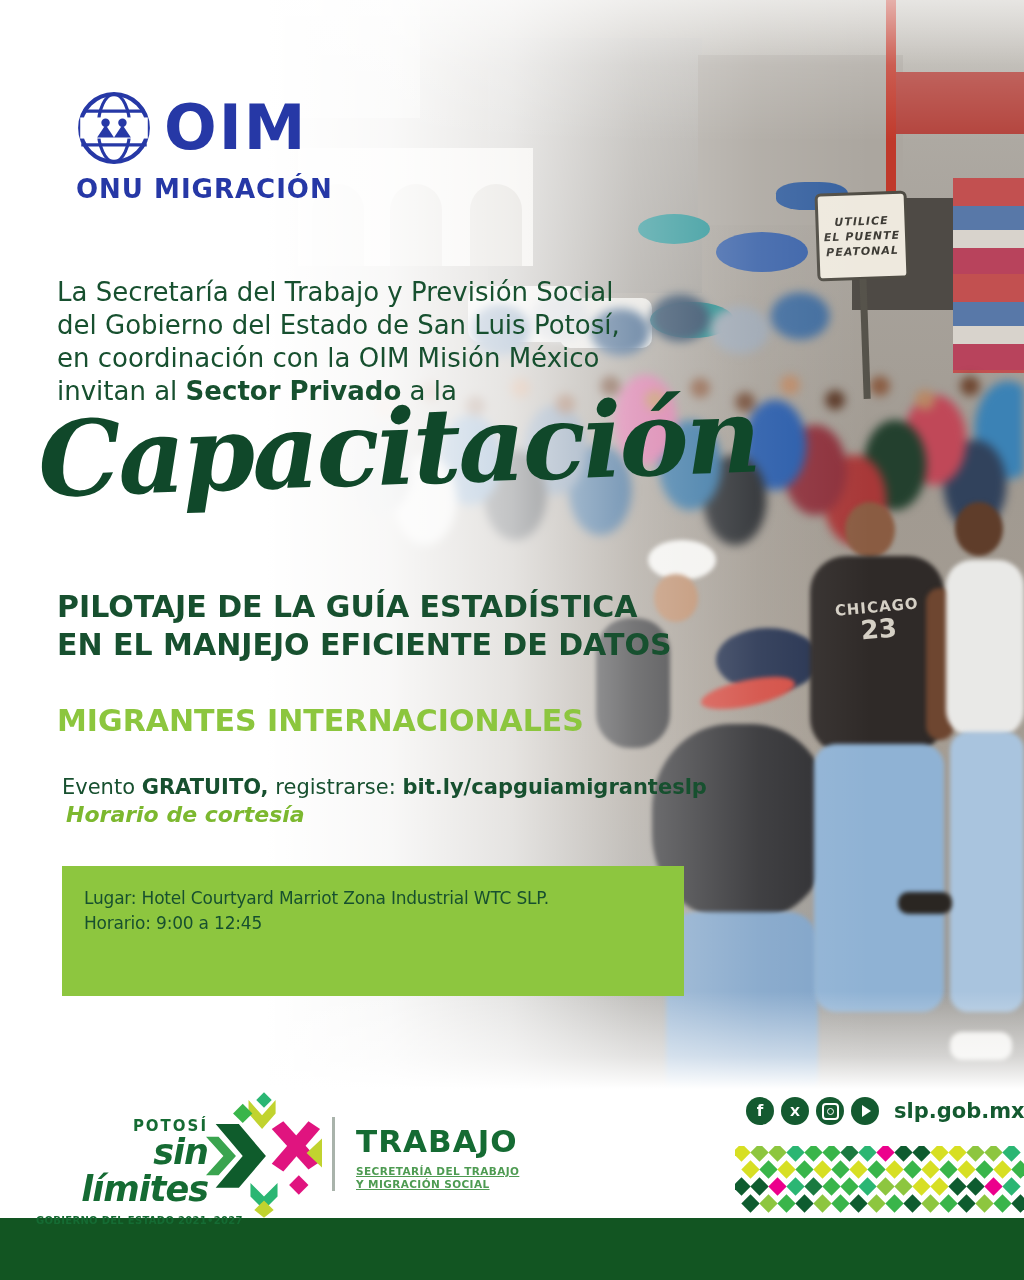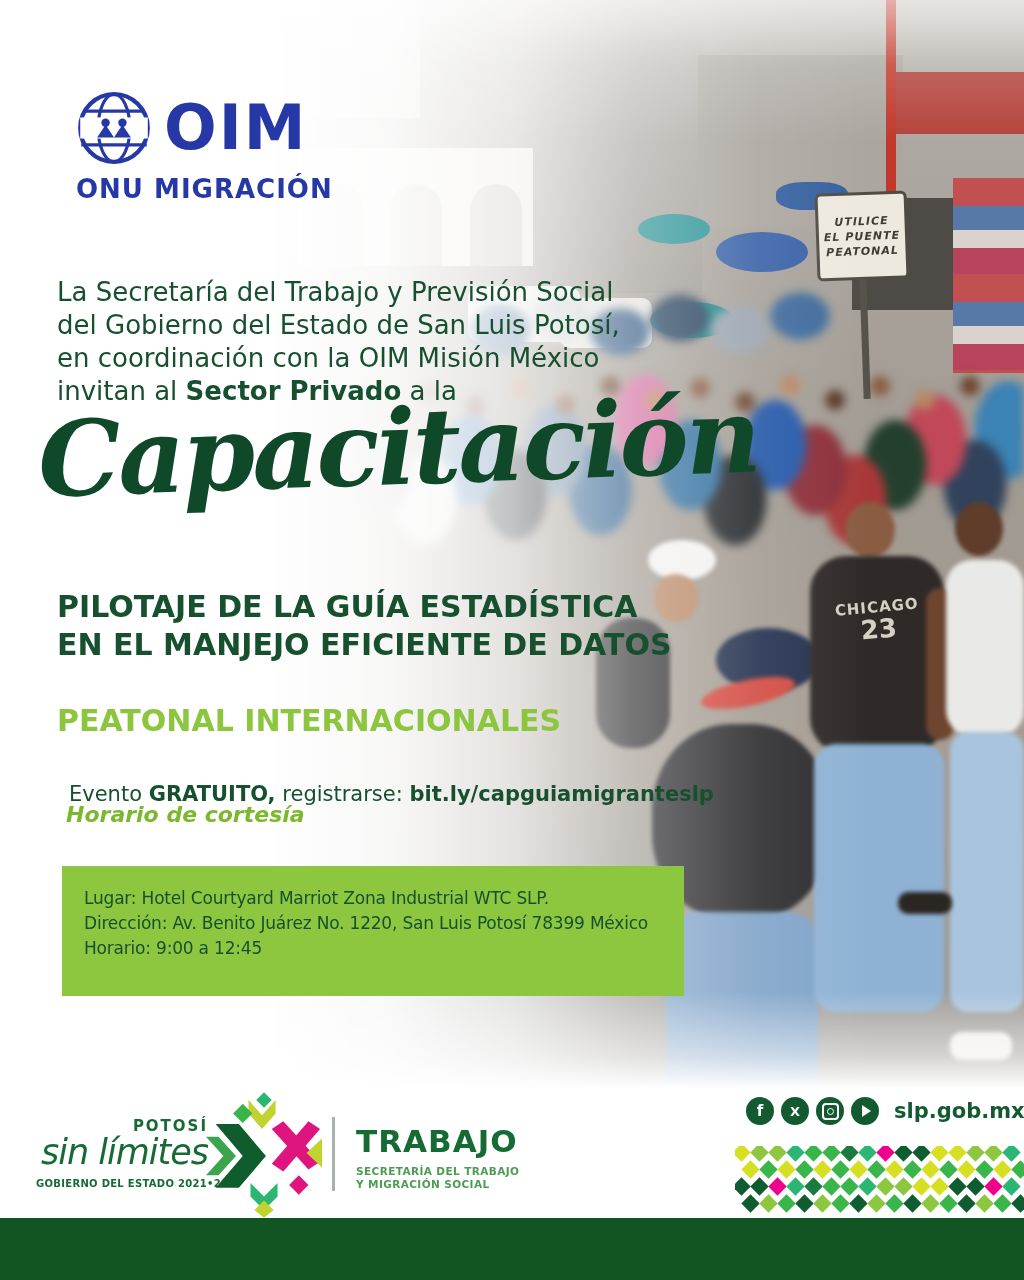--- a/index.html
+++ b/index.html
@@ -98,37 +98,37 @@
   .oim{position:absolute;left:76px;top:90px;}
   .oim-row{display:flex;align-items:center;gap:12px;}
   .oim-acronym{font-size:62px;font-weight:bold;color:#2638a6;letter-spacing:2px;line-height:1;}
   .oim-sub{margin-top:8px;font-size:26px;font-weight:600;color:#2638a6;letter-spacing:1px;}
   .intro{position:absolute;left:57px;top:250px;font-size:26px;line-height:33px;color:#17502f;font-weight:500;}
   .intro b{font-weight:bold;}
   .script-title{position:absolute;left:38px;top:386px;font-family:"DejaVu Serif",serif;font-style:italic;
       font-weight:bold;font-size:104px;color:#10482a;transform:rotate(-2deg);letter-spacing:-3px;margin:0;}
   .headline{position:absolute;left:57px;top:588px;font-size:30px;line-height:38px;font-weight:bold;color:#17502f;margin:0;}
   .headline .hl{color:#8cc63e;}
-  .registration{position:absolute;left:57px;top:770px;font-size:21px;color:#17502f;margin:12px;}
+  .registration{position:absolute;left:57px;top:770px;font-size:21px;color:#17502f;margin:5px;}
   .registration b{font-weight:bold;}
   .note{position:absolute;left:66px;top:802px;font-size:22px;color:#7cb82f;font-style:italic;font-weight:bold;margin:0;}
   .info-box{position:absolute;left:62px;top:866px;width:622px;height:130px;background:#8dc63f;
       box-sizing:border-box;padding:20px 18px 0 22px;}
   .info-box div{font-size:17px;line-height:25px;color:#17502f;font-weight:500;letter-spacing:-0.2px;}
   
   .footer-white{position:absolute;left:0;top:1089px;width:1024px;height:129px;background:#ffffff;z-index:11;}
   .potosi{position:absolute;left:36px;top:1119px;width:172px;text-align:right;color:#156b33;z-index:12;}
   .potosi .p1{font-size:15px;font-weight:bold;letter-spacing:2px;line-height:1;}
-  .potosi .p2{font-size:35px;font-weight:normal;font-style:italic;line-height:1.05;letter-spacing:-1px;}
+  .potosi .p2{font-size:35px;font-weight:bold;font-style:italic;line-height:1.05;letter-spacing:-1px;}
   .potosi .p3{font-size:10px;font-weight:bold;margin-top:7px;letter-spacing:.3px;white-space:nowrap;}
   .xmark{position:absolute;left:206px;top:1092px;z-index:12;}
   .tdivider{position:absolute;left:332px;top:1117px;width:3px;height:74px;background:#a9b3ab;z-index:12;}
   .trabajo{position:absolute;left:356px;top:1126px;z-index:12;}
   .trabajo .t1{font-size:31px;font-weight:bold;color:#156b33;letter-spacing:1px;line-height:1;}
-  .trabajo .t2{font-size:10.5px;font-weight:bold;color:#4e9b52;margin-top:8px;line-height:13px;letter-spacing:.4px;}
+  .trabajo .t2{font-size:10.5px;font-weight:bold;color:#4e9b52;margin-top:8px;line-height:13px;letter-spacing:.4px;text-decoration:underline;}
   .social{position:absolute;left:746px;top:1097px;display:flex;align-items:center;gap:7px;z-index:12;}
   .sicon{width:28px;height:28px;border-radius:50%;background:#145a30;color:#fff;display:flex;
          align-items:center;justify-content:center;font-weight:bold;font-size:15px;position:relative;}
   .ig-box{width:13px;height:13px;border:2px solid #fff;border-radius:4px;display:flex;align-items:center;justify-content:center;}
   .ig-dot{width:5px;height:5px;border:1.6px solid #fff;border-radius:50%;}
   .yt-play{width:0;height:0;border-left:9px solid #fff;border-top:6px solid transparent;border-bottom:6px solid transparent;margin-left:2px;}
   .website{font-size:21px;font-weight:bold;color:#145a30;margin-left:8px;}
   .pattern{position:absolute;left:735px;top:1146px;width:289px;height:70px;overflow:hidden;z-index:12;}
   .pat-diamond{position:absolute;width:13px;height:13px;transform:rotate(45deg);}
   .footer-green{position:absolute;left:0;top:1218px;width:1024px;height:62px;background:#125522;z-index:11;
@@ -220,31 +220,30 @@
       <span>en coordinación con la OIM Misión México</span><br>
       <span>invitan al </span><b>Sector Privado</b><span> a la</span>
     </p>
 
     <h1 class="script-title">Capacitación</h1>
 
     <h2 class="headline">
       <span>PILOTAJE DE LA GUÍA ESTADÍSTICA</span><br>
       <span>EN EL MANJEJO EFICIENTE DE DATOS</span><br>
       <br>
-      <span class="hl">PEATONAL INTERNACIONALES</span>
+      <span class="hl">MIGRANTES INTERNACIONALES</span>
     </h2>
 
     <p class="registration">
       <span>Evento </span><b>GRATUITO,</b><span> registrarse: </span><b>bit.ly/capguiamigranteslp</b>
     </p>
     <p class="note">Horario de cortesía</p>
 
     <div class="info-box">
       <div>Lugar: Hotel Courtyard Marriot Zona Industrial WTC SLP.</div>
-      <div>Dirección: Av. Benito Juárez No. 1220, San Luis Potosí 78399 México</div>
       <div>Horario: 9:00 a 12:45</div>
     </div>
   </div>
 
   <div class="footer-white"></div>
 
   <div class="potosi">
     <div class="p1">POTOSÍ</div>
     <div class="p2">sin límites</div>
     <div class="p3">GOBIERNO DEL ESTADO 2021•2027</div>

